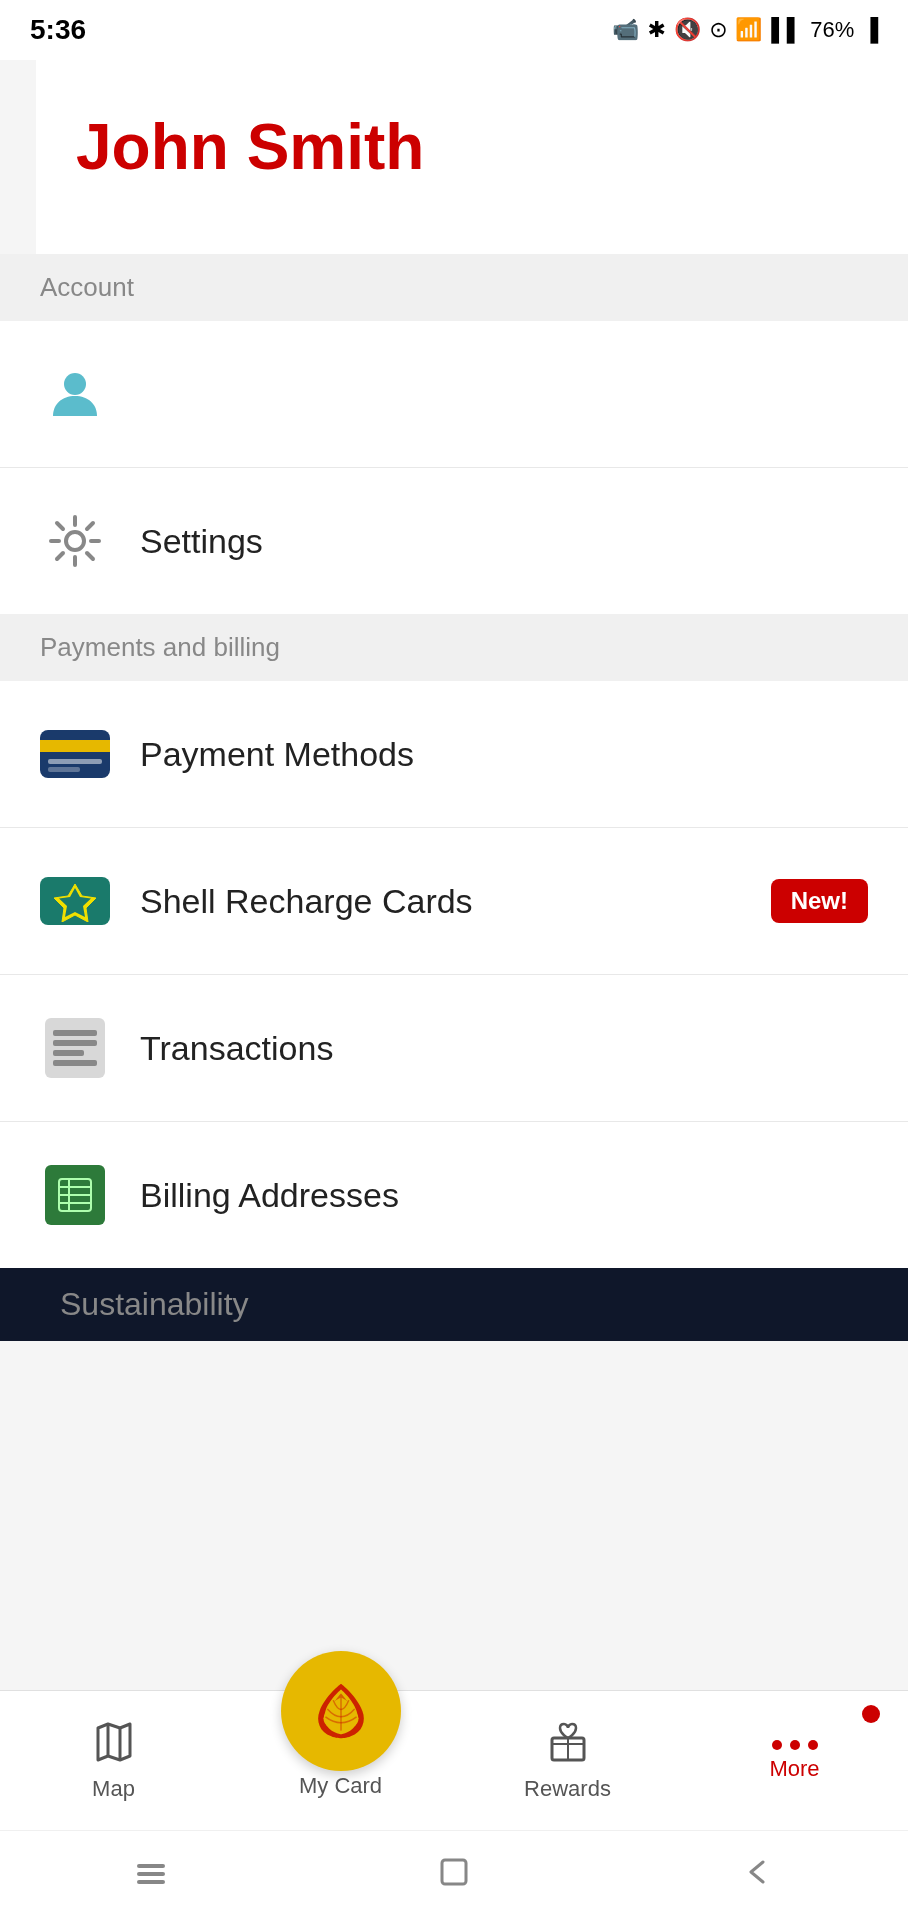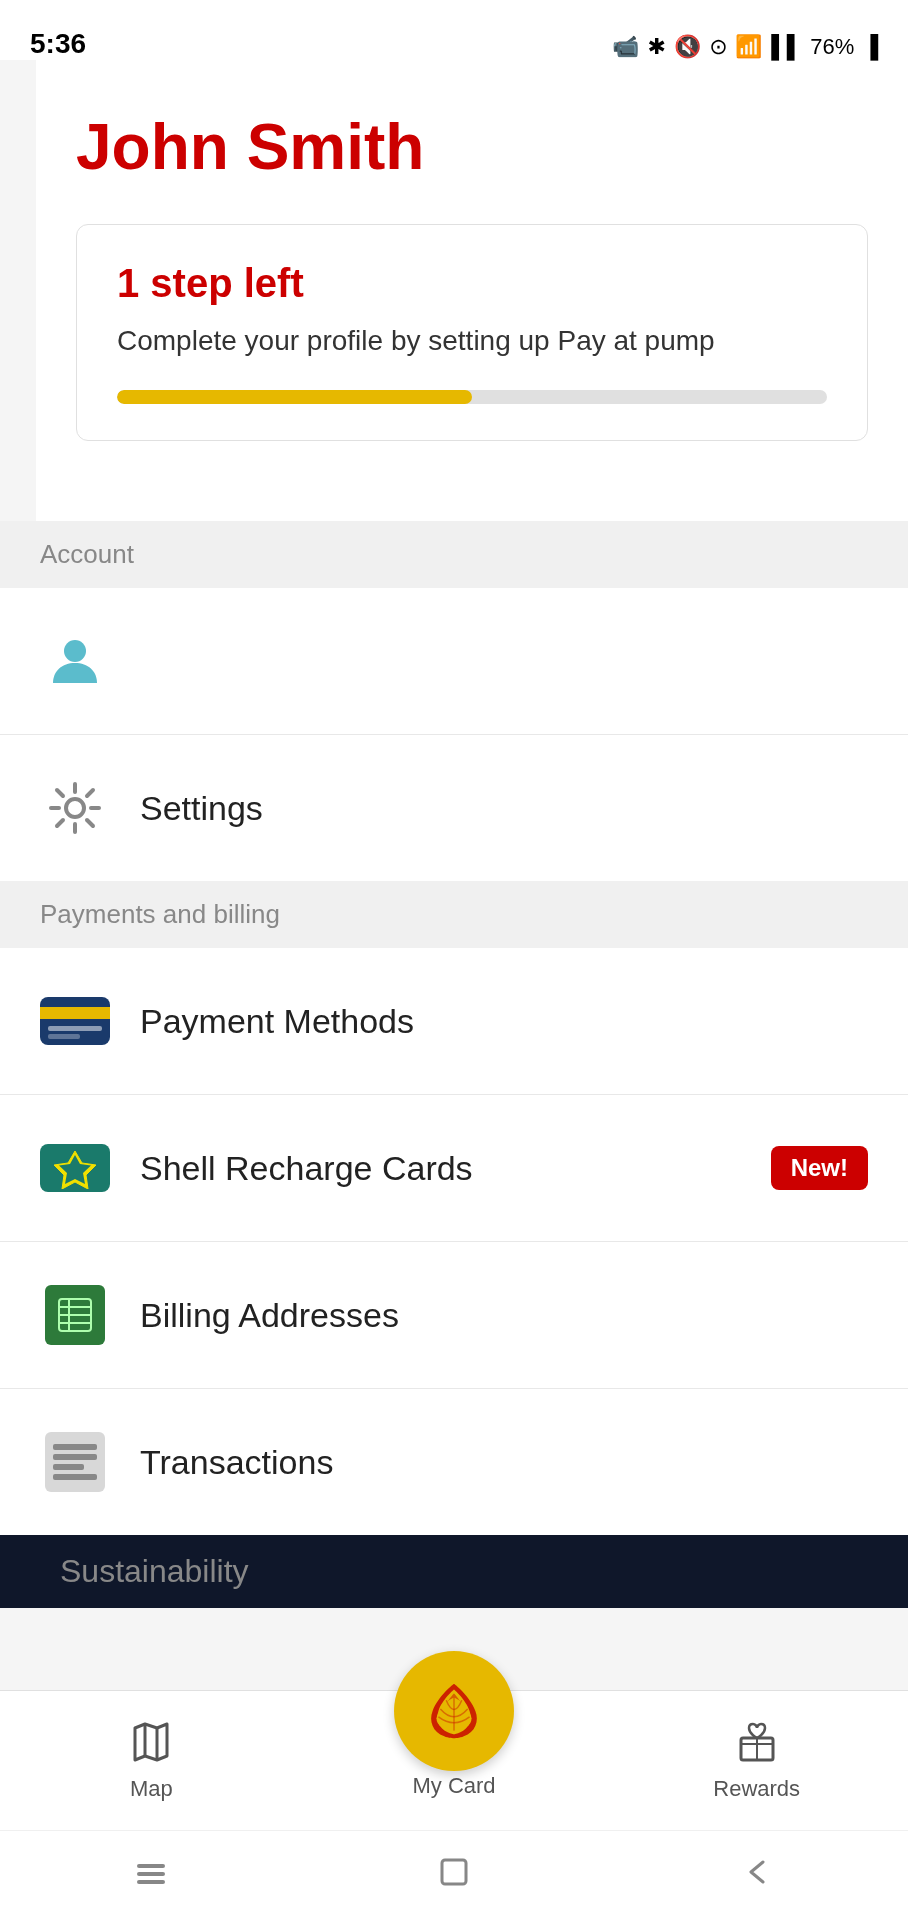--- a/index.html
+++ b/index.html
@@ -12,21 +12,21 @@
       font-family: -apple-system, 'Helvetica Neue', Arial, sans-serif;
       position: relative;
       overflow-x: hidden;
     }
 
     
     .status-bar {
       background: #ffffff;
       height: 60px;
       display: flex;
-      align-items: flex-end;
+      align-items: center;
       justify-content: space-between;
       padding: 0 30px;
       font-size: 26px;
       font-weight: 500;
     }
     .status-time { font-weight: 600; font-size: 28px; }
     .status-icons { display: flex; align-items: center; gap: 8px; font-size: 22px; }
 
     
     .main-content {
@@ -280,27 +280,20 @@
     <span>📶</span>
     <span>▌▌</span>
     <span>76%</span>
     <span>▐</span>
   </div>
 </div>
 
 <div class="main-content">
   <div class="user-name">John Smith</div>
 
-  <div class="profile-card">
-    <div class="steps-left">1 step left</div>
-    <div class="steps-description">Complete your profile by setting up Pay at pump</div>
-    <div class="progress-bar-container">
-      <div class="progress-bar-fill" style="width: 50%"></div>
-    </div>
-  </div>
 </div>
 
 <div class="section-header">
   <span>Account</span>
 </div>
 <div class="menu-section">
 
   <div class="menu-item">
     <div class="menu-icon icon-profile">
       <svg viewBox="0 0 56 56" fill="none" xmlns="http://www.w3.org/2000/svg">
@@ -356,44 +349,44 @@
           <polygon points="21,8 26,17 37,18.5 29,26 31,37 21,32 11,37 13,26 5,18.5 16,17" fill="#1a7a6b"></polygon>
         </svg>
       </div>
     </div>
     <span class="menu-label">Shell Recharge Cards</span>
     <span class="menu-badge">New!</span>
   </div>
 
   <div class="menu-item">
     <div class="menu-icon">
+      <div style="width:60px;height:60px;background:#d8d8d8;border-radius:6px;display:flex;align-items:center;justify-content:center;flex-direction:column;padding:8px;gap:4px;">
+        <div style="width:100%;height:6px;background:#888;border-radius:2px;"></div>
+        <div style="width:100%;height:6px;background:#888;border-radius:2px;"></div>
+        <div style="width:70%;height:6px;background:#888;border-radius:2px;align-self:flex-start;"></div>
+        <div style="width:100%;height:6px;background:#888;border-radius:2px;"></div>
+      </div>
+    </div>
+    <span class="menu-label">Transactions</span>
+  </div>
+
+  <div class="menu-item">
+    <div class="menu-icon">
       <div style="width:60px;height:60px;background:#2d7a3a;border-radius:6px;display:flex;align-items:center;justify-content:center;">
         <svg width="40" height="40" viewBox="0 0 40 40" fill="none">
           <rect x="4" y="4" width="32" height="32" rx="3" fill="none" stroke="#aeffae" stroke-width="2"></rect>
           <line x1="4" y1="12" x2="36" y2="12" stroke="#aeffae" stroke-width="2"></line>
           <line x1="4" y1="20" x2="36" y2="20" stroke="#aeffae" stroke-width="2"></line>
           <line x1="4" y1="28" x2="36" y2="28" stroke="#aeffae" stroke-width="2"></line>
           <line x1="14" y1="4" x2="14" y2="36" stroke="#aeffae" stroke-width="2"></line>
         </svg>
       </div>
     </div>
     <span class="menu-label">Billing Addresses</span>
   </div>
-
-  <div class="menu-item">
-    <div class="menu-icon">
-      <div style="width:60px;height:60px;background:#d8d8d8;border-radius:6px;display:flex;align-items:center;justify-content:center;flex-direction:column;padding:8px;gap:4px;">
-        <div style="width:100%;height:6px;background:#888;border-radius:2px;"></div>
-        <div style="width:100%;height:6px;background:#888;border-radius:2px;"></div>
-        <div style="width:70%;height:6px;background:#888;border-radius:2px;align-self:flex-start;"></div>
-        <div style="width:100%;height:6px;background:#888;border-radius:2px;"></div>
-      </div>
-    </div>
-    <span class="menu-label">Transactions</span>
-  </div>
 </div>
 
 <div class="sustainability-header">
   <span>Sustainability</span>
 </div>
 
 <div class="bottom-spacer"></div>
 
 <div class="full-bottom-area">
   <div class="app-bottom-nav">
@@ -435,20 +428,31 @@
         <svg width="44" height="44" viewBox="0 0 44 44" fill="none">
           <rect x="6" y="18" width="32" height="22" rx="2" stroke="#555" stroke-width="3" fill="none"></rect>
           <path d="M22 18V40" stroke="#555" stroke-width="2"></path>
           <path d="M6 24H38" stroke="#555" stroke-width="2"></path>
           <path d="M22 18C22 18 14 14 14 8C14 5 16 4 18 4C20 4 22 6 22 8C22 6 24 4 26 4C28 4 30 5 30 8C30 14 22 18 22 18Z" stroke="#555" stroke-width="2.5" fill="none"></path>
         </svg>
       </div>
       <span class="nav-label">Rewards</span>
     </div>
 
+    <div class="nav-item active" style="position:relative;">
+      <div class="nav-dot"></div>
+      <div class="nav-icon">
+        <div class="three-dots">
+          <span style="background:#cc0000;"></span>
+          <span style="background:#cc0000;"></span>
+          <span style="background:#cc0000;"></span>
+        </div>
+      </div>
+      <span class="nav-label" style="color:#cc0000;">More</span>
+    </div>
   </div>
 
   <div class="android-bottom-bar">
     <div class="android-btn">
       <svg width="40" height="40" viewBox="0 0 40 40" fill="none">
         <rect x="6" y="12" width="28" height="4" rx="2" fill="#555"></rect>
         <rect x="6" y="20" width="28" height="4" rx="2" fill="#555"></rect>
         <rect x="6" y="28" width="28" height="4" rx="2" fill="#555"></rect>
       </svg>
     </div>

